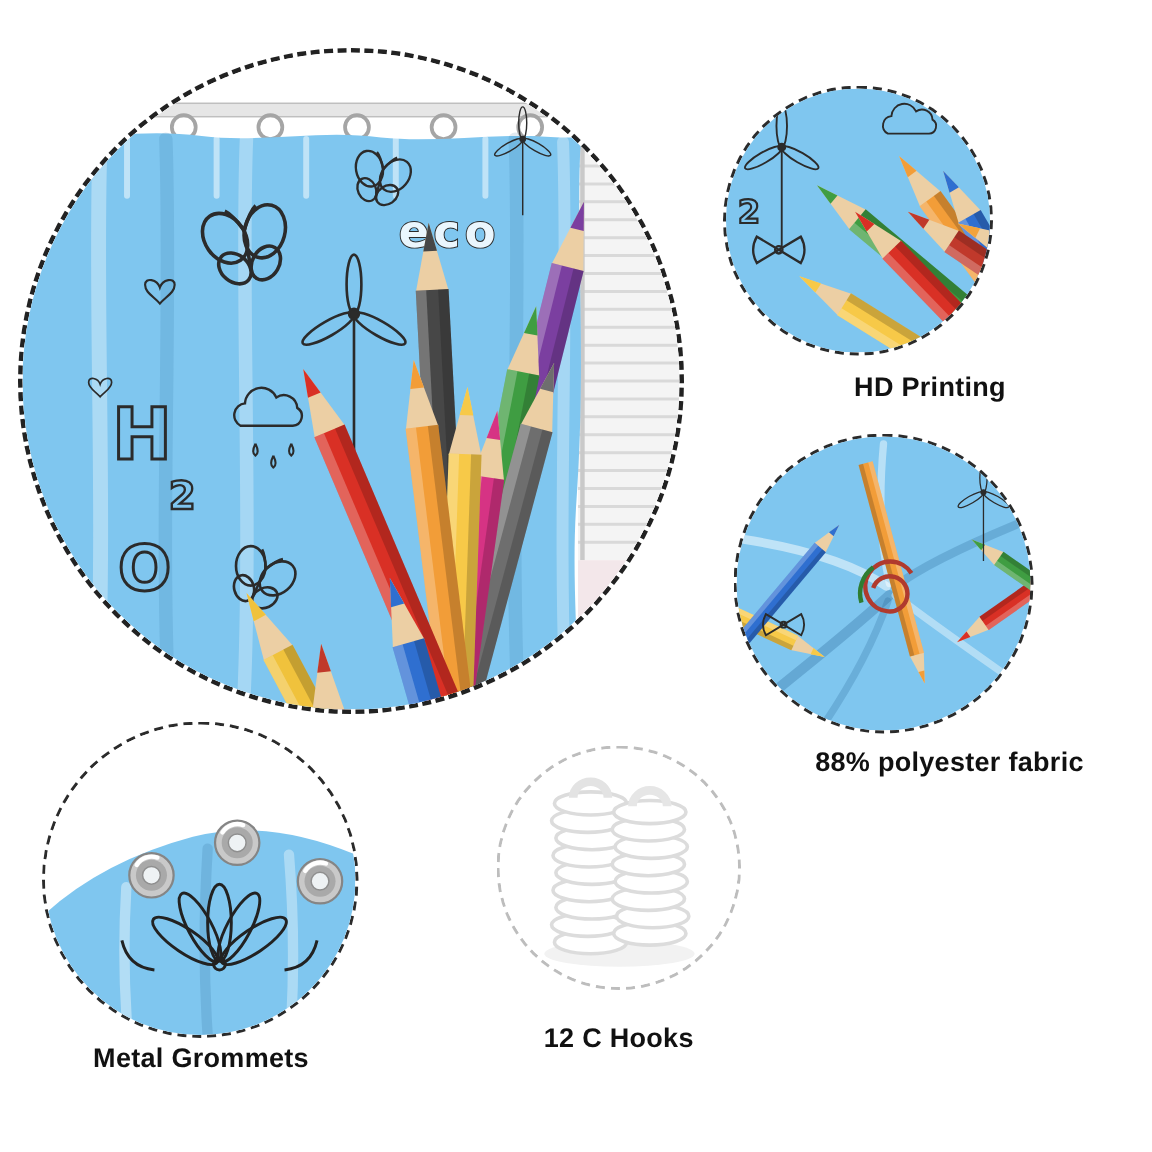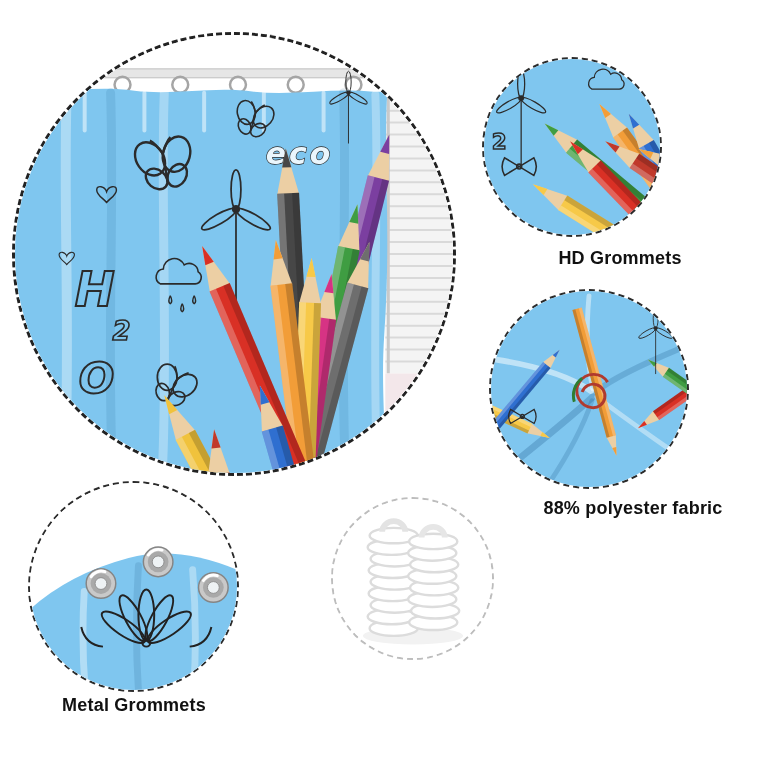--- a/index.html
+++ b/index.html
@@ -1,19 +1,19 @@
 <!DOCTYPE html>
 <html><head>
 <meta charset="utf-8">
 <style>
   html,body{margin:0;padding:0;background:#ffffff;}
   .page{position:relative;width:768px;height:768px;background:#ffffff;overflow:hidden;
         font-family:"Liberation Sans",sans-serif;}
   .circle{position:absolute;border-radius:50%;overflow:hidden;background:#fff;box-sizing:border-box;}
-  .dash-dark{border:3px dashed #222222;font-style:italic;}
+  .dash-dark{border:3px dashed #222222;}
   .dash-mid{border:2.5px dashed #2b2b2b;}
   .dash-light{border:2.5px dashed #bdbdbd;}
   .circle svg{display:block;width:100%;height:100%;}
   .label{position:absolute;font-weight:700;font-size:18px;color:#111;text-align:center;
          letter-spacing:.2px;}
   svg text{font-family:"DejaVu Sans","Liberation Sans",sans-serif;}
 </style>
 </head>
 <body>
 
@@ -171,21 +171,21 @@
         <use href="#pencil" transform="translate(50,128) rotate(-58) scale(0.8)" color="#f7c948"></use>
         <use href="#pencil" transform="translate(62,66) rotate(-50) scale(0.8)" color="#3f9d42"></use>
         <use href="#pencil" transform="translate(88,84) rotate(-44) scale(0.8)" color="#d93025"></use>
         <use href="#pencil" transform="translate(118,46) rotate(-36) scale(0.8)" color="#f29d38"></use>
         <use href="#pencil" transform="translate(148,56) rotate(-30) scale(0.8)" color="#2f6fd0"></use>
         <use href="#pencil" transform="translate(124,84) rotate(-56) scale(0.8)" color="#c0392b"></use>
         <use href="#pencil" transform="translate(158,92) rotate(-64) scale(0.8)" color="#f2a33c"></use>
       </g>
     </svg>
   </div>
-  <div class="label" style="left:530px;top:248px;width:180px;">HD Grommets</div>
+  <div class="label" style="left:530px;top:248px;width:180px;">HD Printing</div>
 
   <div class="circle dash-mid" style="left:489px;top:289px;width:200px;height:200px;">
     <svg viewBox="0 0 200 200" preserveAspectRatio="xMidYMid slice">
       <rect width="200" height="200" fill="#7fc6ef"></rect>
       <g fill="none" stroke-linecap="round">
         <path d="M5,70 Q70,80 102,102" stroke="rgba(255,255,255,0.5)" stroke-width="6"></path>
         <path d="M30,170 Q80,130 104,108" stroke="rgba(20,80,130,0.25)" stroke-width="7"></path>
         <path d="M100,5 Q95,60 104,100" stroke="rgba(255,255,255,0.45)" stroke-width="5"></path>
         <path d="M190,60 Q130,85 108,102" stroke="rgba(20,80,130,0.22)" stroke-width="6"></path>
         <path d="M180,160 Q130,125 108,108" stroke="rgba(255,255,255,0.4)" stroke-width="5"></path>
@@ -259,14 +259,15 @@
           <use href="#hookring" x="105" y="92"></use>
         <use href="#hookring" x="103" y="80"></use>
           <use href="#hookring" x="105" y="68"></use>
         <use href="#hookring" x="103" y="56"></use>
           <use href="#hookring" x="104" y="44"></use>
       </g>
       <path d="M51,34 a12,11 0 0 1 24,0" stroke="#e3e3e3" stroke-width="6" fill="none"></path>
       <path d="M92,40 a12,11 0 0 1 24,0" stroke="#e6e6e6" stroke-width="6" fill="none"></path>
     </svg>
   </div>
+  <div class="label" style="left:331px;top:682px;width:163px;">12 C Hooks</div>
 
 </div>
 
 </body></html>

